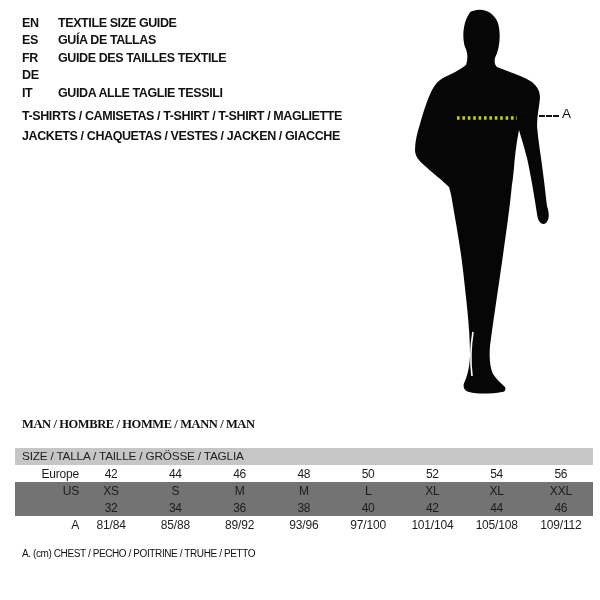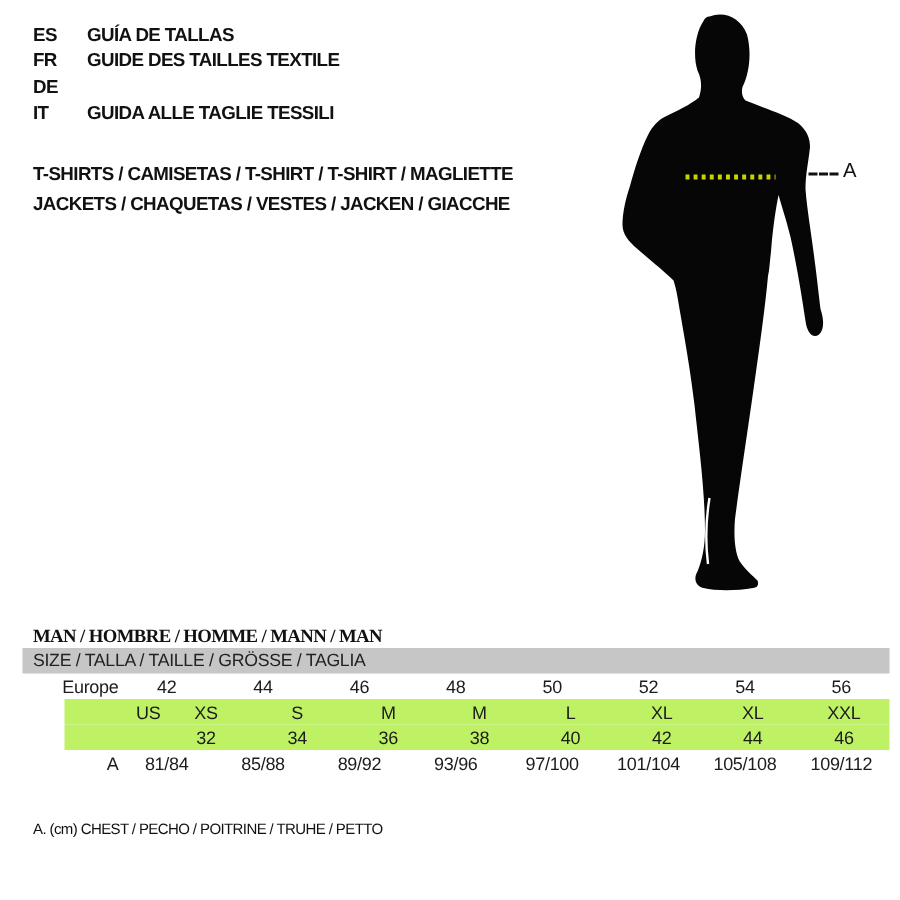--- a/index.html
+++ b/index.html
@@ -42,44 +42,48 @@
     font-size:13.5px; font-weight:normal; color:#111;
   }
 
   
   .section-title {
     position:absolute; left:22px; top:417px;
     font-weight:bold; font-size:12.5px; letter-spacing:-0.4px; white-space:nowrap;font-family:Liberation Serif, serif;
   }
 
   
-  .size-table { position:absolute; left:15px; top:432px; width:578px; font-size:12px; letter-spacing:-0.2px; color:#1c1c1c; }
+  .size-table { position:absolute; left:15px; top:448px; width:578px; font-size:12px; letter-spacing:-0.2px; color:#1c1c1c; }
   .st-header {
     height:17px; line-height:17px; background:#c6c6c6;
     padding-left:7px; font-size:11.8px; color:#222; white-space:nowrap;
   }
   .st-row { display:grid; grid-template-columns:64px repeat(8, 1fr); align-items:center; }
   .st-row.h17 { height:17px; }
   .st-row.h18 { height:18px; }
-  .st-band { background:#bef264;margin-left:28px; }
+  .st-band { background:#737373; }
   .st-label { padding-left:7px; text-align:right; }
   .st-cell { text-align:center; }
 
   
   .footnote {
     position:absolute; left:22px; top:548px;
     font-weight:normal; font-size:10px; letter-spacing:-0.4px; white-space:nowrap;
   }
 </style>
 </head>
 <body>
 
 <div class="canvas">
 
   <div class="lang-block">
+    <div class="lang-row">
+      <span class="lang-code">EN</span>
+      <span class="lang-label">TEXTILE SIZE GUIDE</span>
+    </div>
     <div class="lang-row">
       <span class="lang-code">ES</span>
       <span class="lang-label">GUÍA DE TALLAS</span>
     </div>
     <div class="lang-row">
       <span class="lang-code">FR</span>
       <span class="lang-label">GUIDE DES TAILLES TEXTILE</span>
     </div>
     <div class="lang-row">
       <span class="lang-code">DE</span>

